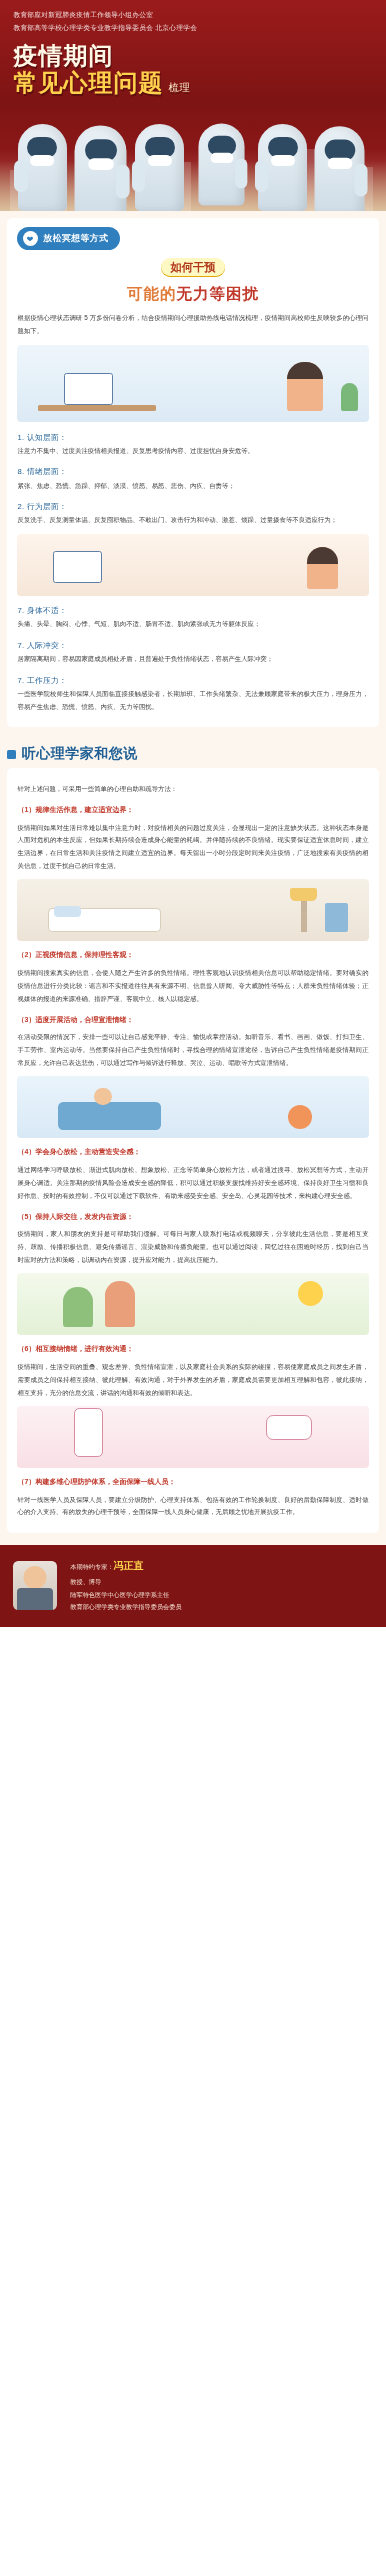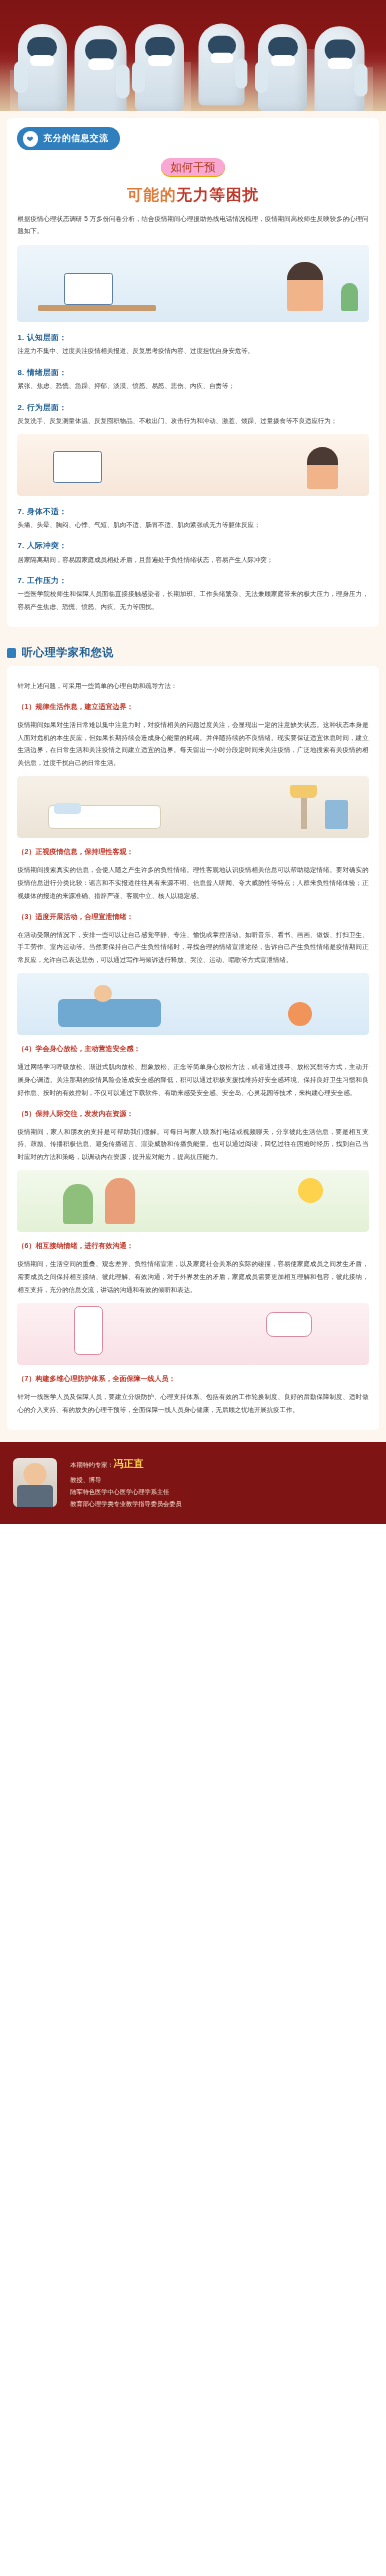--- a/index.html
+++ b/index.html
@@ -112,26 +112,26 @@
     margin-top:8.2px;
     text-align:center;
     font-size:15.5px;
     font-weight:bold;
     color:#c0392b;
     letter-spacing:1px;
     line-height:1.35;
   }
   .pill-yellow {
     display:inline-block;
-    background:#f9a8d4;
+    background:#fef9c3;
     color:#b23a1c;
     border-radius:9.3px;
     padding:1.5px 9.3px;
     font-size:11.3px;
-    font-weight:normal;
+    font-weight:bold;
     box-shadow:0 1px 0 #e0a800;
   }
   .big-red-title .light { color:#e07b39;margin-top:11px; }
 
   .body-text {
     font-size:6.4px;
     line-height:2.0;
     color:#3a3a3a;
     text-align:justify;
     margin-top:7.2px;
@@ -144,21 +144,21 @@
   }
   .illus .desk { position:absolute; left:20.6px; bottom:11.3px; width:118px; height:6.2px; background:#c79a6b; border-radius:1.5px;}
   .illus .screen { position:absolute; left:47px; bottom:17.5px; width:49px; height:32px; background:#fff; border:1.5px solid #5d7fa5; border-radius:2.6px;}
   .illus .person { position:absolute; right:46px; bottom:11.3px; width:36px; height:49px; background:#f0b38a; border-radius:17.5px 17.5px 3.1px 3.1px;}
   .illus .person .hair { position:absolute; top:0; left:0; right:0; height:17.5px; background:#4a3a33; border-radius:17.5px 17.5px 0 0;}
   .illus .plant { position:absolute; right:10.3px; bottom:11.3px; width:17.5px; height:28px; background:#7ab87a; border-radius:8.8px 8.8px 2.1px 2.1px;}
 
   .sub-head {
     margin-top:10.3px;
     font-size:7.7px;
-    font-weight:bold;
+    font-weight:normal;
     color:#1f5f95;
     letter-spacing:0.3px;
   }
   .list-text {
     font-size:6.4px;
     line-height:1.95;
     color:#3a3a3a;
     text-align:justify;
     margin-top:2.1px;
   }
@@ -166,21 +166,21 @@
   
   .blue-header {
     display:flex; align-items:center; gap:5.2px;
     margin:13.4px 7.2px 0 7.2px;
     padding:5.2px 0;
   }
   .blue-square {
     width:9.3px;height:9.3px;background:#2f7fbe;border-radius:1.5px;
   }
   .blue-header h2 {
-    font-size:11px; color:#1f5f95; letter-spacing:0.5px;
+    font-size:14px; color:#1f5f95; letter-spacing:0.5px;
   }
   .para {
     font-size:6.4px; line-height:2.0; color:#3a3a3a;
     text-align:justify; margin-top:5.2px;
   }
   .item-title {
     margin-top:8.2px;
     font-size:7px;
     font-weight:bold;
     color:#c0392b;
@@ -228,20 +228,30 @@
   .footer .avatar .fh { position:absolute; top:5.2px; left:50%; transform:translateX(-50%); width:23px;height:23px;border-radius:50%; background:#f0c49a;}
   .footer .avatar .fb { position:absolute; bottom:0; left:4.1px; right:4.1px; height:21.6px; background:#5b6b7c; border-radius:4.1px 4.1px 0 0;}
   .footer .info { margin-left:60px; font-size:6.2px; line-height:2.0; }
   .footer .info .name { font-size:10px; font-weight:bold; color:#ffd24d; }
 </style>
 </head>
 <body>
 
 <div class="page">
 
+  <div class="header">
+    <div class="org-line">教育部应对新冠肺炎疫情工作领导小组办公室</div>
+    <div class="org-line">教育部高等学校心理学类专业教学指导委员会  北京心理学会</div>
+    <div class="title-wrap">
+      <div class="title-main">疫情期间</div>
+      <div class="title-main">
+        <span class="yellow">常见心理问题</span><span class="title-sub-inline">梳理</span>
+      </div>
+    </div>
+  </div>
 
   <div class="hero">
     <div class="city">
       <div class="bld" style="left:10.3px;width:29px;height:41px;"></div>
       <div class="bld" style="left:46px;width:20.6px;height:57px;"></div>
       <div class="bld" style="left:155px;width:36px;height:49px;"></div>
       <div class="bld" style="left:289px;width:26px;height:62px;"></div>
       <div class="bld" style="left:340px;width:33px;height:44px;"></div>
     </div>
     <div class="medic m1">
@@ -272,21 +282,21 @@
     <div class="medic m6">
         <div class="visor"></div>
         <div class="mask"></div>
         <div class="arm" style="right:-3.1px;"></div>
       </div>
   </div>
 
   <div class="card" style="margin-top:7.2px;">
     <div class="section-band">
       <span class="band-dot">❤</span>
-      <span>充分的信息交流</span>
+      <span>放松冥想等方式</span>
     </div>
 
     <div style="text-align:center;margin-top:8.2px;">
       <span class="pill-yellow">如何干预</span>
     </div>
     <div class="big-red-title">
       <span class="light">可能的</span><span>无力等困扰</span>
     </div>
 
     <div class="body-text">根据疫情心理状态调研 5 万多份问卷分析，结合疫情期间心理援助热线电话情况梳理，疫情期间高校师生反映较多的心理问题如下。</div>

